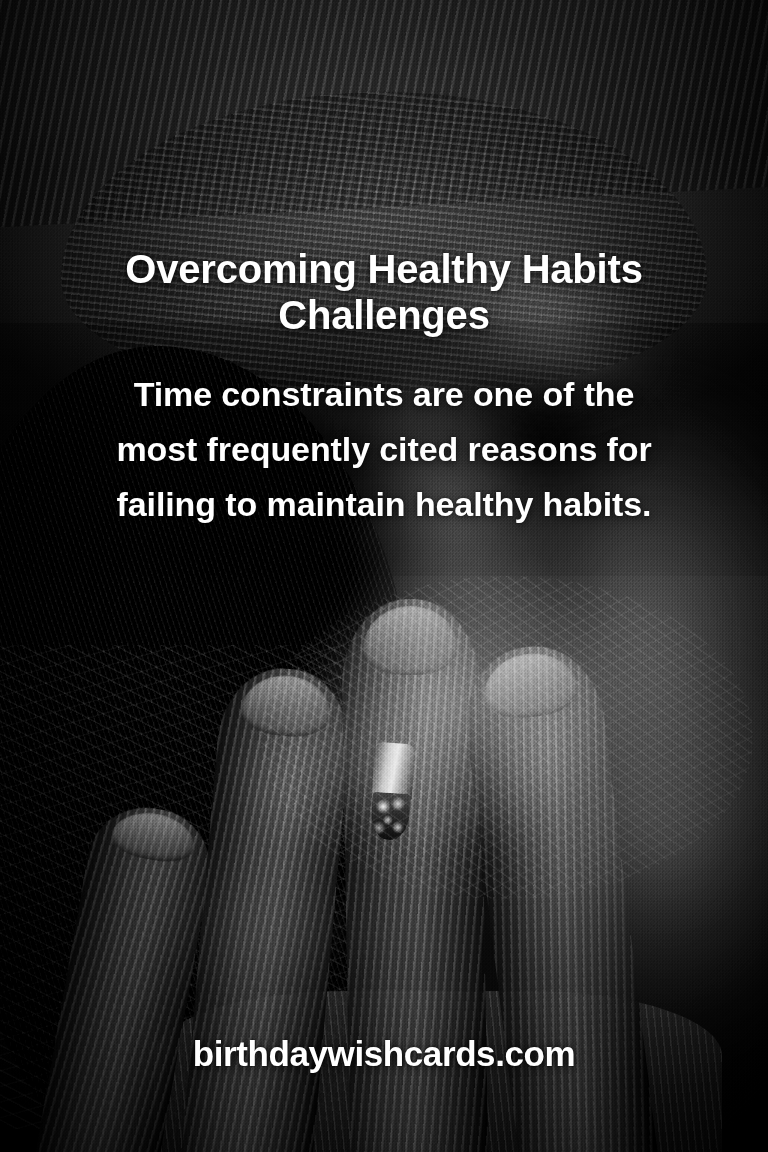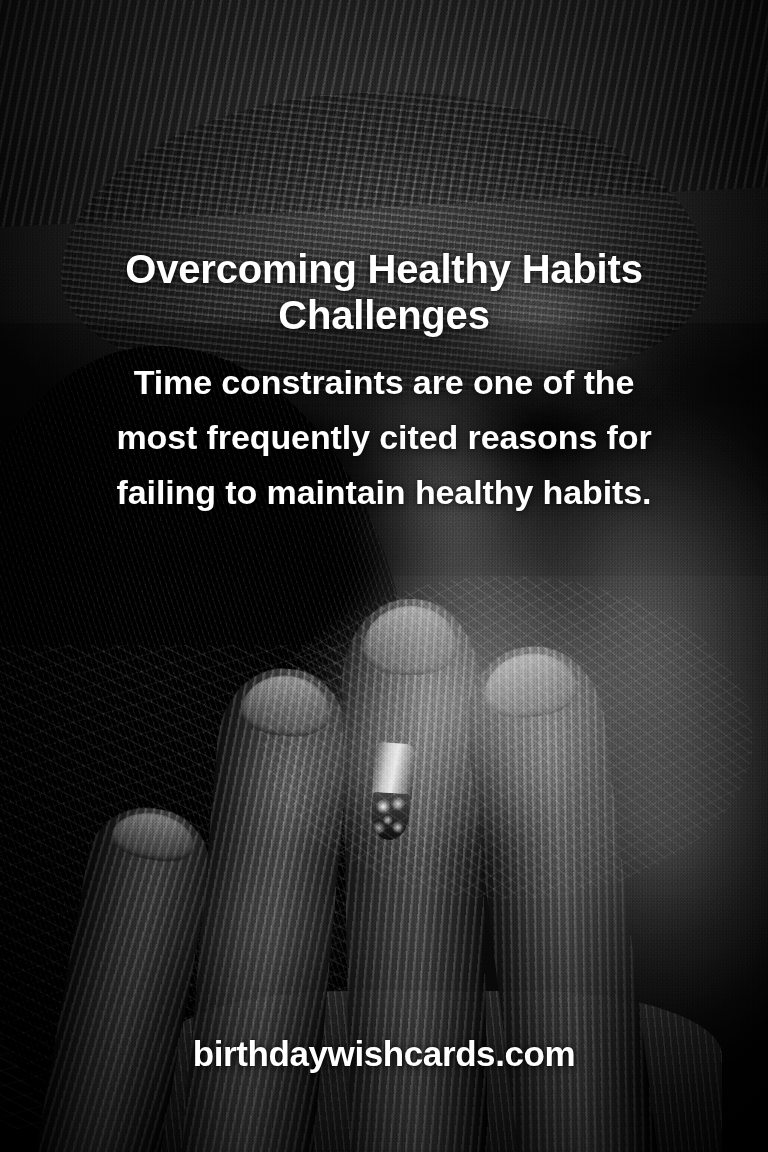--- a/index.html
+++ b/index.html
@@ -271,21 +271,21 @@
     margin: 0;
     font-size: 40px;
     line-height: 1.16;
     font-weight: 700;
     color: #ffffff;
     letter-spacing: -0.2px;
     text-shadow: 0 2px 10px rgba(0,0,0,0.75), 0 0 3px rgba(0,0,0,0.55);
   }
 
   .body-copy {
-    margin: 16px 0 0 0;
+    margin: 28px 0 0 0;
     font-size: 34px;
     line-height: 1.62;
     font-weight: 700;
     color: #ffffff;
     letter-spacing: -0.1px;
     padding: 0 58px;
     text-shadow: 0 2px 10px rgba(0,0,0,0.72), 0 0 3px rgba(0,0,0,0.5);
   }
 
   .watermark {

